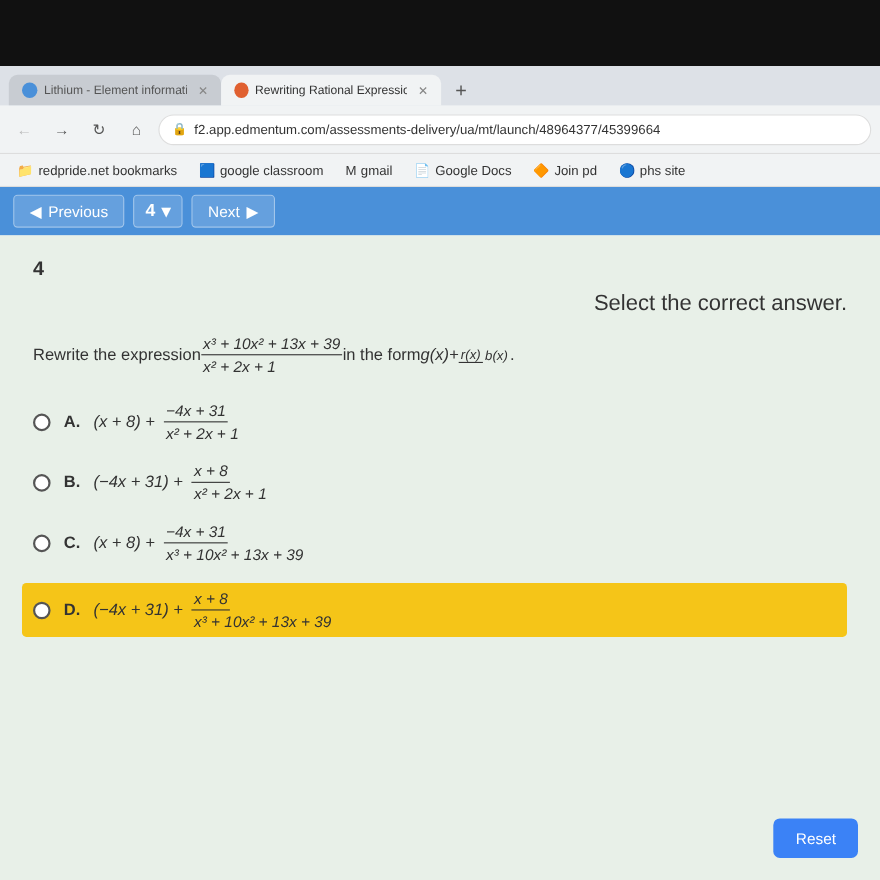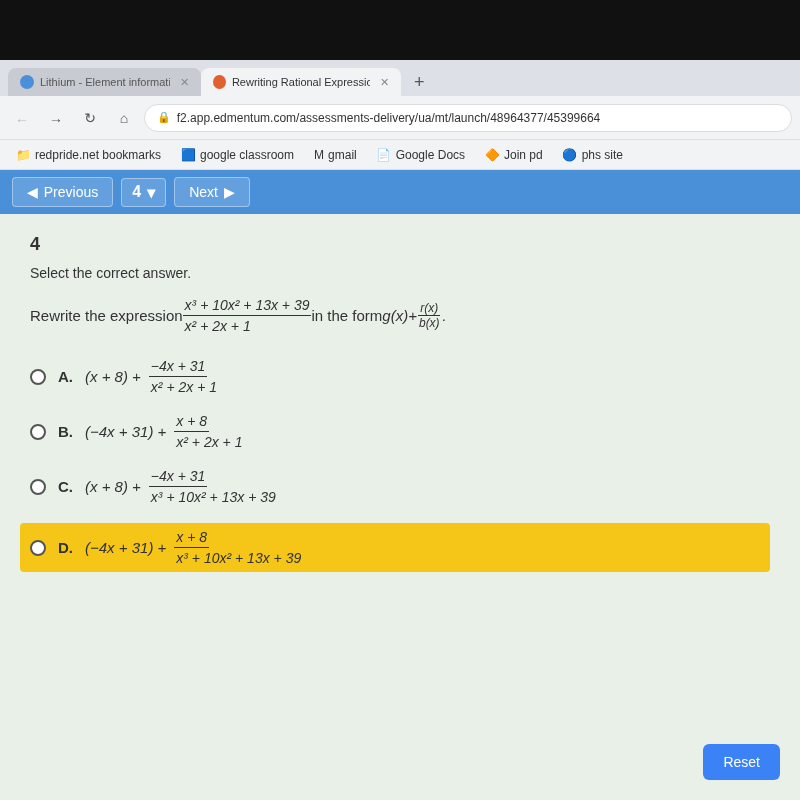--- a/index.html
+++ b/index.html
@@ -208,23 +208,24 @@
     }
 
     .question-number {
       font-size: 18px;
       font-weight: bold;
       color: #333;
       margin-bottom: 10px;
     }
 
     .question-text {
-      font-size: 14px;
+      font-size: 20px;
       color: #333;
       margin-bottom: 16px;
+      text-align: right;
     }
 
     .expression-line {
       font-size: 15px;
       color: #333;
       display: flex;
       align-items: center;
       margin-bottom: 24px;
       flex-wrap: wrap;
     }
@@ -401,21 +402,21 @@
     <div class="question-text">Select the correct answer.</div>
 
     <div class="expression-line">
       <span>Rewrite the expression</span>
       <span class="fraction">
         <span class="numerator">x³ + 10x² + 13x + 39</span>
         <span class="denominator">x² + 2x + 1</span>
       </span>
       <span>in the form</span>
       <span style="font-style:italic;">g(x)+</span>
-      <span class="small-fraction" style="display:inline-flex;flex-direction:column;align-items:center;font-size:12px;font-style:italic;">
+      <span class="small-fraction" style="display:inline-flex;flex-direction:row;align-items:center;font-size:12px;font-style:italic;">
         <span class="num" style="border-bottom:1px solid #333;padding:0 2px;">r(x)</span>
         <span class="den" style="padding:0 2px;">b(x)</span>
       </span>
       <span>.</span>
     </div>
 
     <div class="answer-choices">
 
       <div class="answer-choice">
         <div class="radio-circle"></div>

